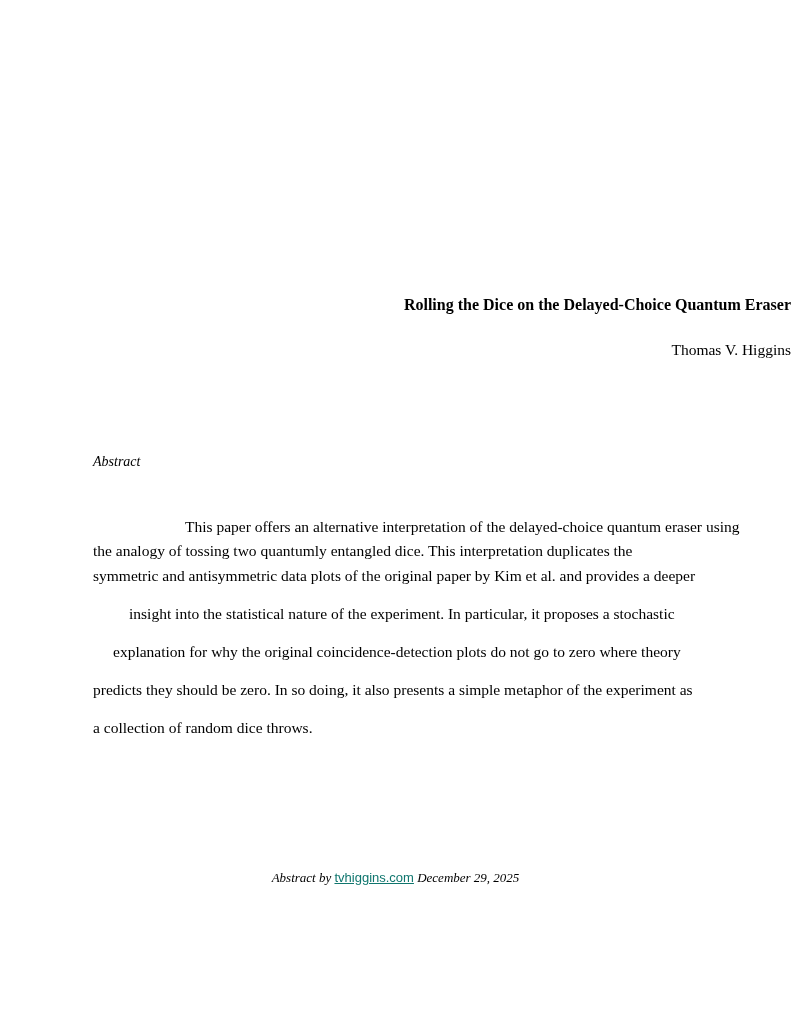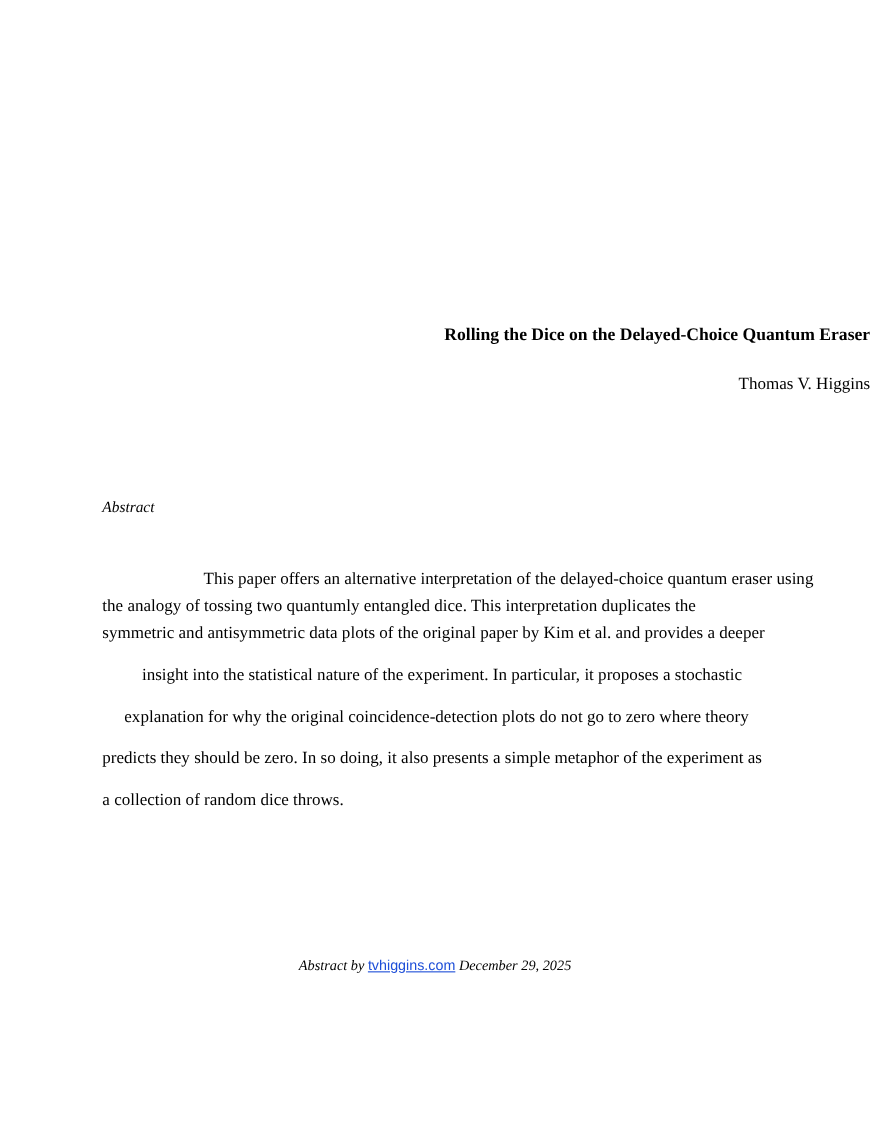--- a/index.html
+++ b/index.html
@@ -8,21 +8,21 @@
   .title { position: absolute; left: 0; width: 791px; top: 296px; text-align: right;
            font-weight: bold; font-size: 16px; }
   .author { position: absolute; left: 0; width: 791px; top: 341px; text-align: right;
             font-size: 15.5px; }
   .abstract-heading { position: absolute; left: 93px; top: 454px; font-weight: normal;
                       font-style: italic; font-size: 14px; }
   .abstract-line { position: absolute; left: 93px; font-size: 15.5px; white-space: nowrap; }
   .footer { position: absolute; left: 0; width: 791px; top: 870px; text-align: center;
             font-style: italic; font-size: 13px; }
   .footer a { font-family: "Liberation Sans", sans-serif; font-style: normal;
-              color: #1d4ed8; text-decoration: underline; font-size: 13px; }
+              color: #0f766e; text-decoration: underline; font-size: 13px; }
 </style>
 </head>
 <body>
 
 <div class="title">Rolling the Dice on the Delayed-Choice Quantum Eraser</div>
 <div class="author">Thomas V. Higgins</div>
 
 <div class="abstract-heading">Abstract</div>
 
 <div>

